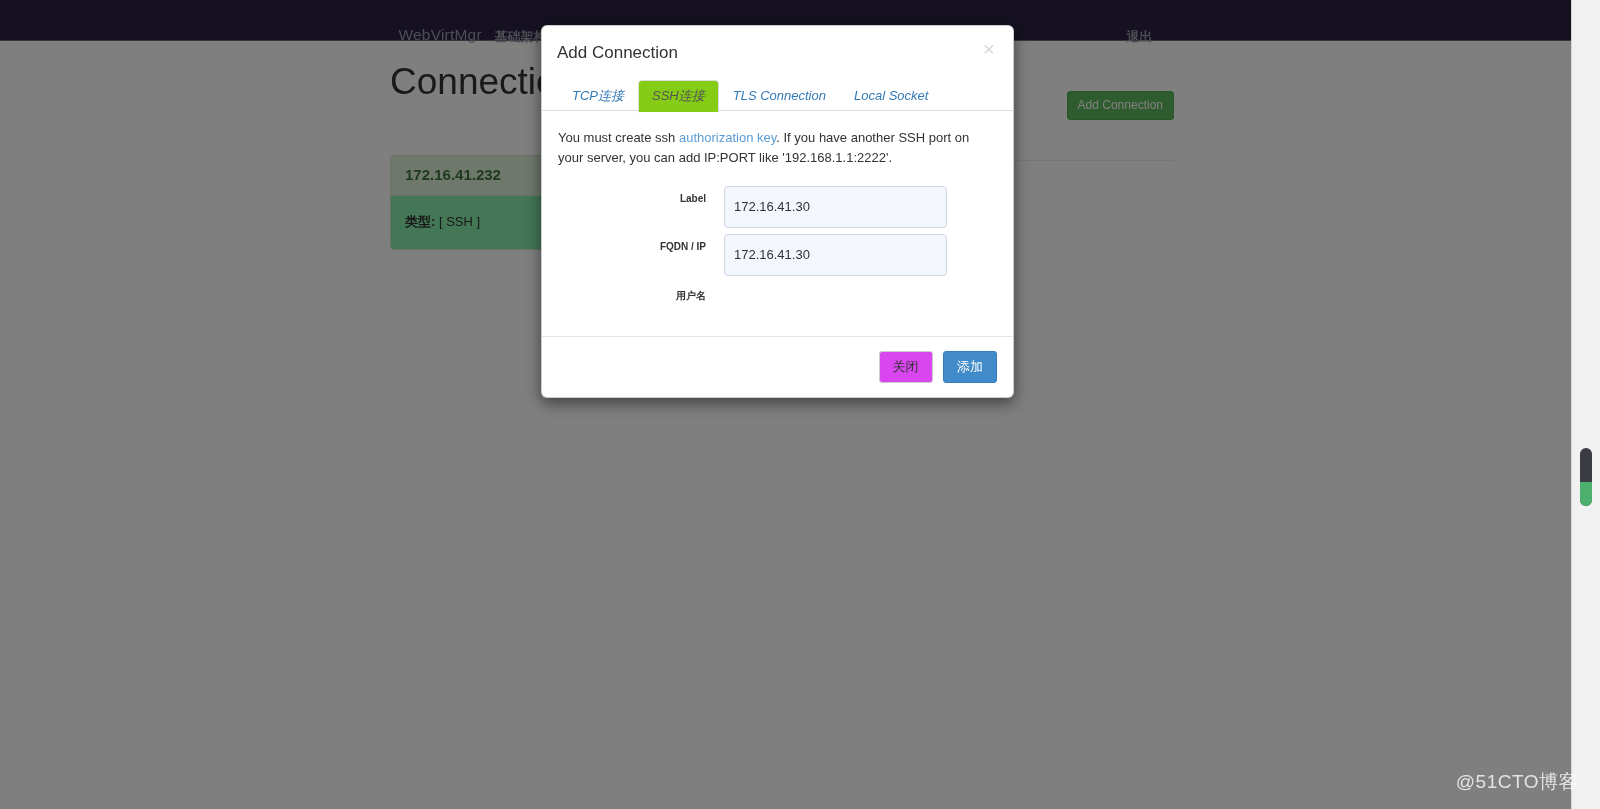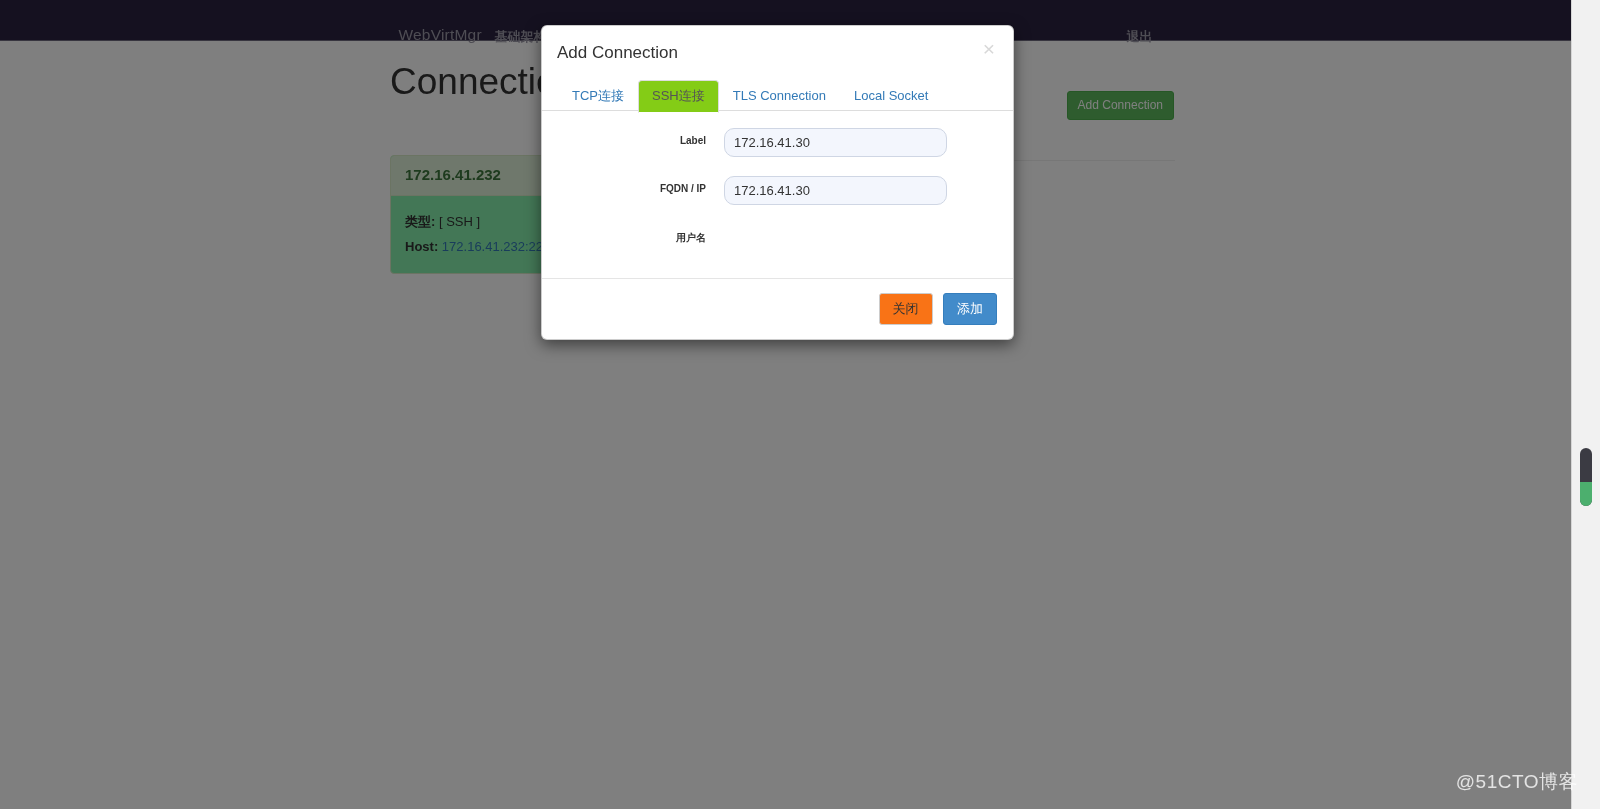--- a/index.html
+++ b/index.html
@@ -171,20 +171,21 @@
     list-style: none;
     margin: 0;
     padding: 0 0 0 16px;
     border-bottom: 1px solid #ddd;
     height: 31px;
     position: relative;
   }
   .nav-tabs li {
     float: left;
     margin-bottom: -1px;
+    font-style: italic;
   }
   .nav-tabs li a {
     display: block;
     padding: 6px 13px;
     font-size: 13px;
     color: #337ab7;
     text-decoration: none;
     border: 1px solid transparent;
     border-radius: 4px 4px 0 0;
     line-height: 1.42;
@@ -219,26 +220,26 @@
     width: 148px;
     text-align: right;
     font-size: 10px;
     font-weight: bold;
     color: #333;
   }
   .form-control {
     position: absolute;
     left: 166px; top: 0;
     width: 223px;
-    height: 29px;
+    height: 42px;
     padding: 4px 9px;
     font-size: 13px;
     color: #333;
     border: 1px solid #cfd6e4;
-    border-radius: 10px;
+    border-radius: 4px;
     background: #f3f6fd;
     outline: none;
     font-family: "Liberation Sans", sans-serif;
   }
   .form-control.autofill-strong { background: #e3e9f7; }
 
   .modal-footer {
     border-top: 1px solid #e5e5e5;
     padding: 14px 16px;
     text-align: right;
@@ -247,21 +248,21 @@
     display: inline-block;
     font-size: 13px;
     padding: 6px 13px;
     border-radius: 3px;
     cursor: pointer;
     line-height: 1.42;
     margin-left: 6px;
     font-family: "Liberation Sans", sans-serif;
   }
   .btn-default {
-    background: #f97316;
+    background: #d946ef;
     border: 1px solid #ccc;
     color: #333;
   }
   .btn-primary {
     background: #428bca;
     border: 1px solid #357ebd;
     color: #ffffff;
   }
 
   
@@ -317,24 +318,20 @@
     <hr class="page-rule">
 
     <div class="panel">
       <div class="panel-heading">
         <h3 class="panel-title">172.16.41.232</h3>
       </div>
       <div class="panel-body">
         <div>
           <span class="kv-key">类型:</span>
           <span>[ SSH ]</span>
-        </div>
-        <div>
-          <span class="kv-key">Host:</span>
-          <a>172.16.41.232:22</a>
         </div>
       </div>
     </div>
   </div>
 
 </div>
 
 <div id="backdrop"></div>
 
 <div id="modal">
@@ -354,20 +351,21 @@
     <li>
       <a>TLS Connection</a>
     </li>
     <li>
       <a>Local Socket</a>
     </li>
   </ul>
 
   <div class="modal-body">
 
+    <p class="help-text"><span>You must create ssh </span><a>authorization key</a><span>. If you have another SSH port on your server, you can add IP:PORT like '192.168.1.1:2222'.</span></p>
 
     <div class="form-row">
       <label class="form-label">Label</label>
       <input class="form-control" type="text" value="172.16.41.30" style="">
     </div>
 
     <div class="form-row">
       <label class="form-label">FQDN / IP</label>
       <input class="form-control" type="text" value="172.16.41.30" style="">
     </div>

